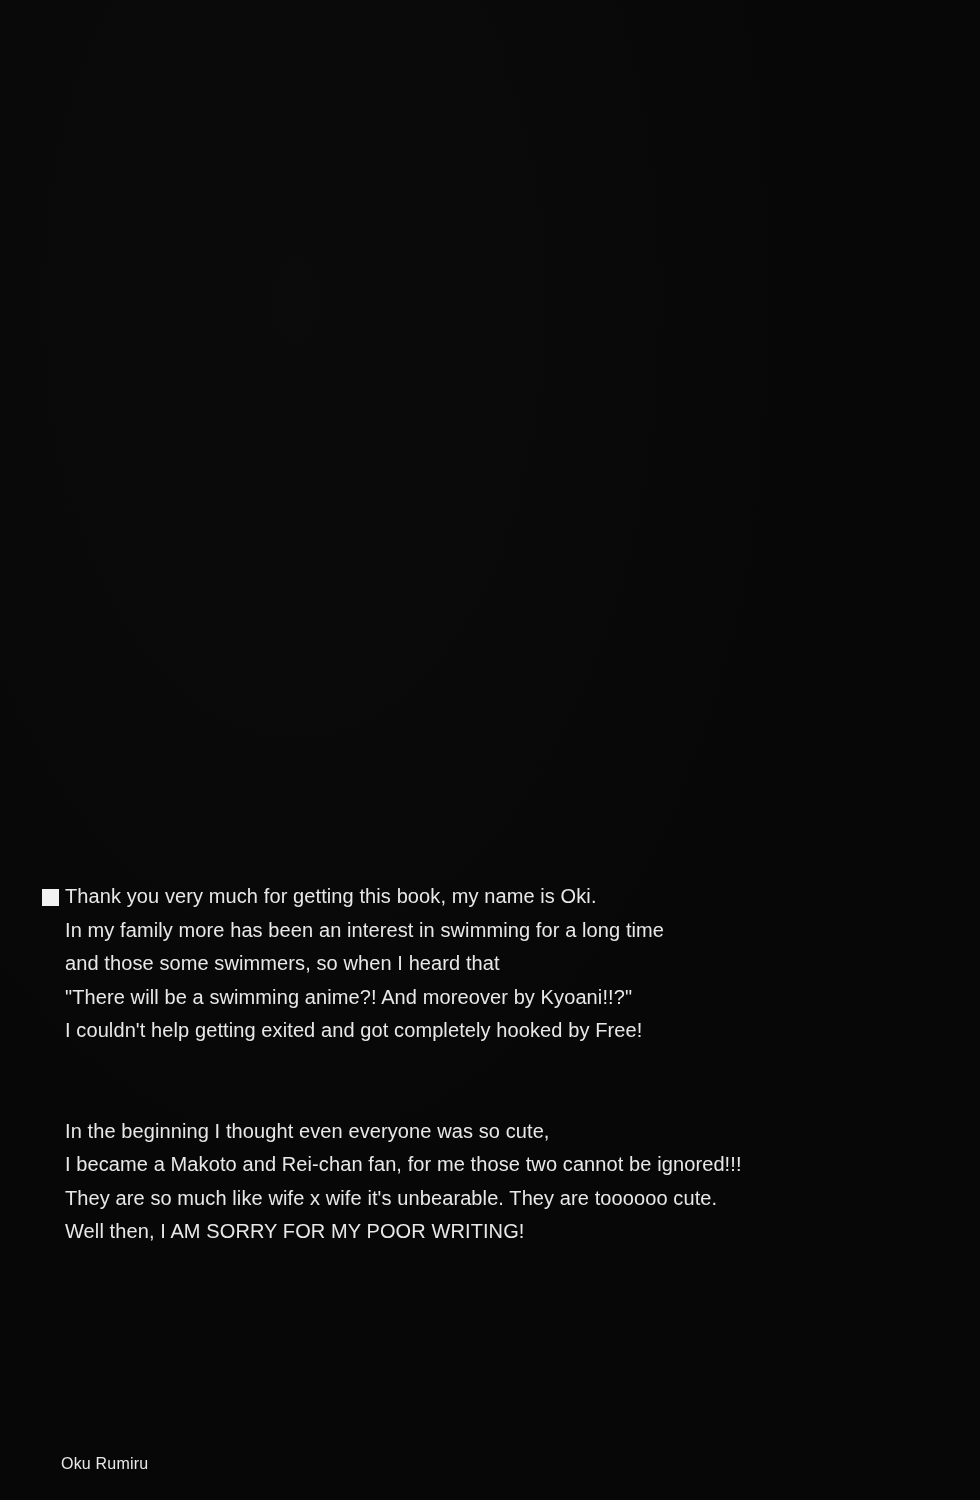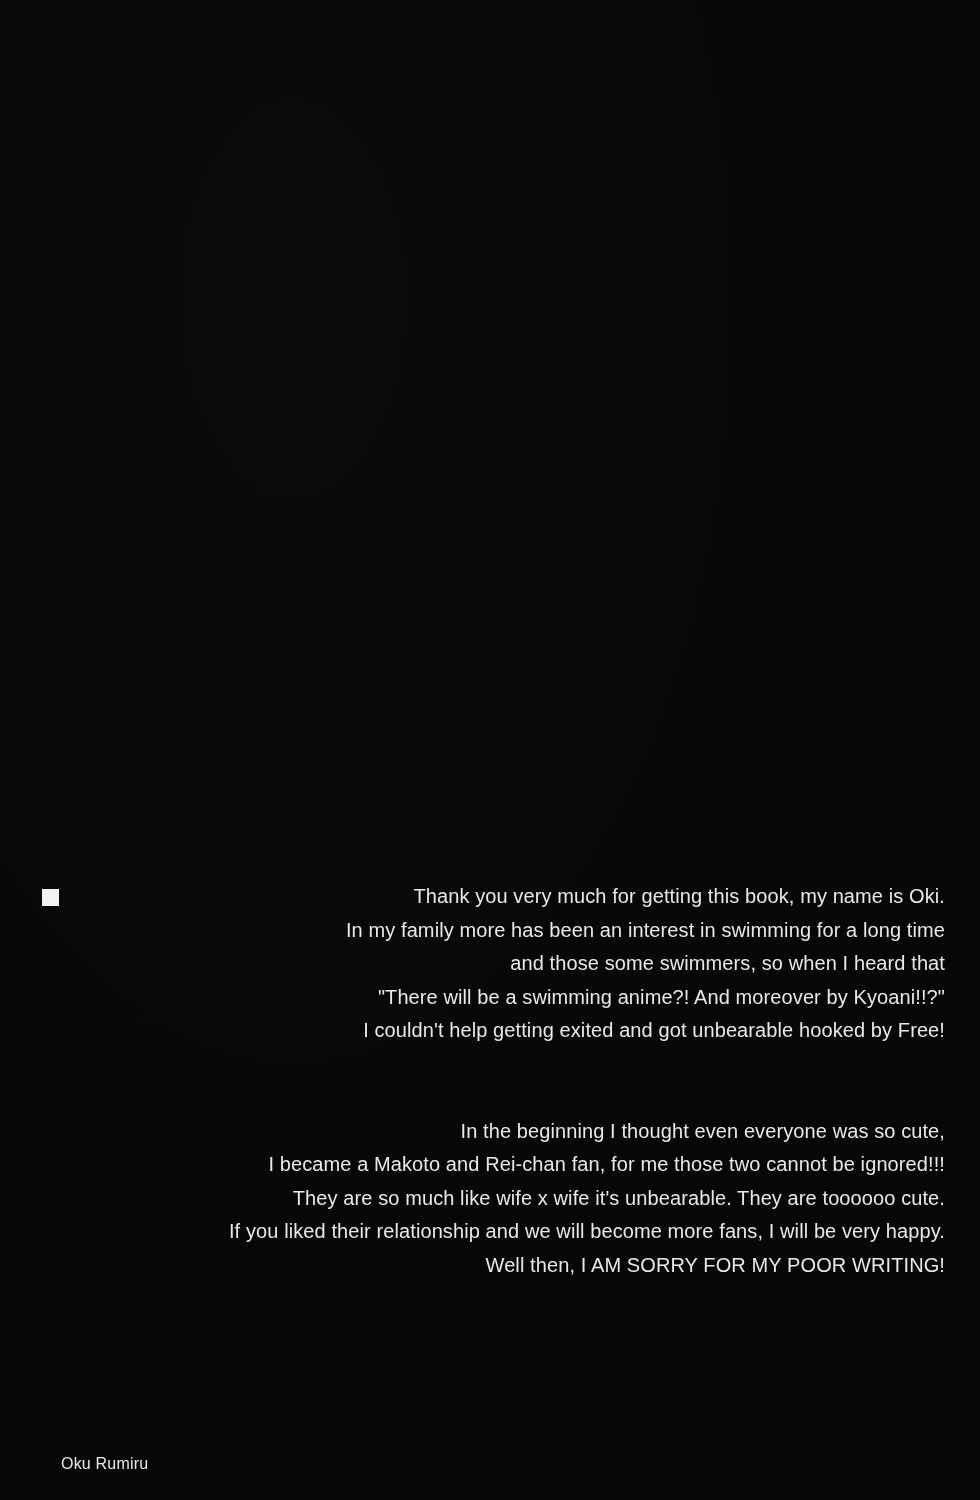--- a/index.html
+++ b/index.html
@@ -31,21 +31,20 @@
   }
   .afterword {
     position: absolute;
     left: 65px;
     top: 880px;
     width: 880px;
     color: #e8e8e8;
     font-size: 20px;
     line-height: 33.5px;
     letter-spacing: 0.1px;
-    text-align: right;
   }
   .afterword p {
     margin: 0;
     padding: 0;
   }
   .afterword p.second {
     margin-top: 67px; 
   }
   .line {
     white-space: pre;
@@ -67,27 +66,26 @@
 
   <span class="bullet"></span>
 
   <div class="afterword">
     <p>
       </p>
       <div class="line">Thank you very much for getting this book, my name is Oki.</div>
       <div class="line">In my family more has been an interest in swimming for a long time</div>
       <div class="line">and those some swimmers, so when I heard that</div>
       <div class="line">"There will be a swimming anime?! And moreover by Kyoani!!?"</div>
-      <div class="line">I couldn't help getting exited and got unbearable hooked by Free!</div>
+      <div class="line">I couldn't help getting exited and got completely hooked by Free!</div>
     <p></p>
     <p class="second">
       </p>
       <div class="line">In the beginning I thought even everyone was so cute,</div>
       <div class="line">I became a Makoto and Rei-chan fan, for me those two cannot be ignored!!!</div>
       <div class="line">They are so much like wife x wife it's unbearable. They are toooooo cute.</div>
-      <div class="line">If you liked their relationship and we will become more fans, I will be very happy.</div>
       <div class="line">Well then, I AM SORRY FOR MY POOR WRITING!</div>
     <p></p>
   </div>
 
   <div class="signature">Oku Rumiru</div>
 
 </div>
 
 </body></html>

